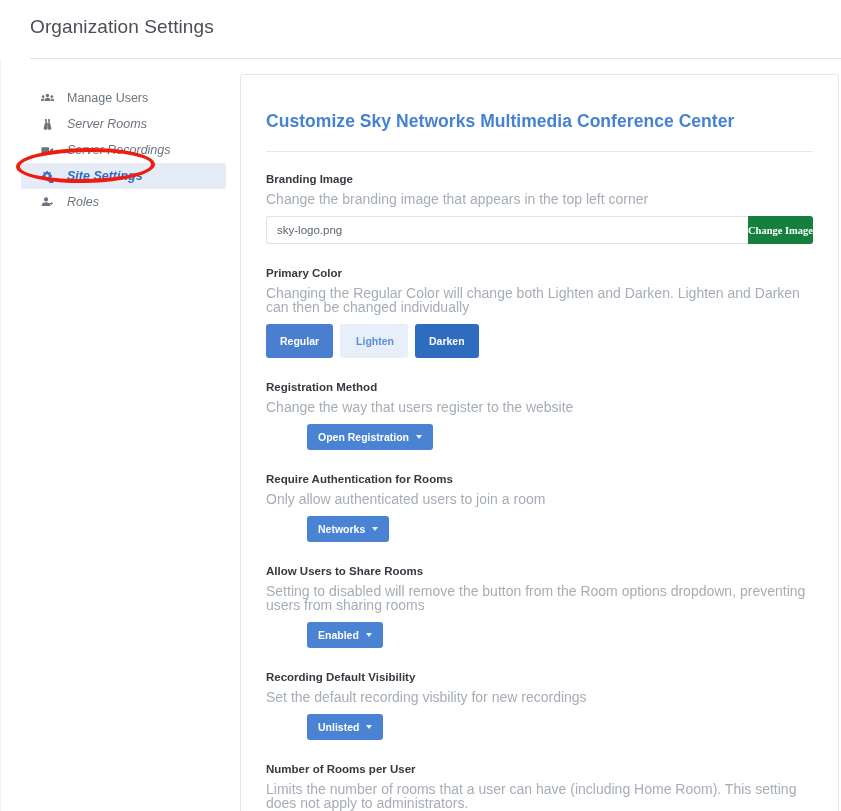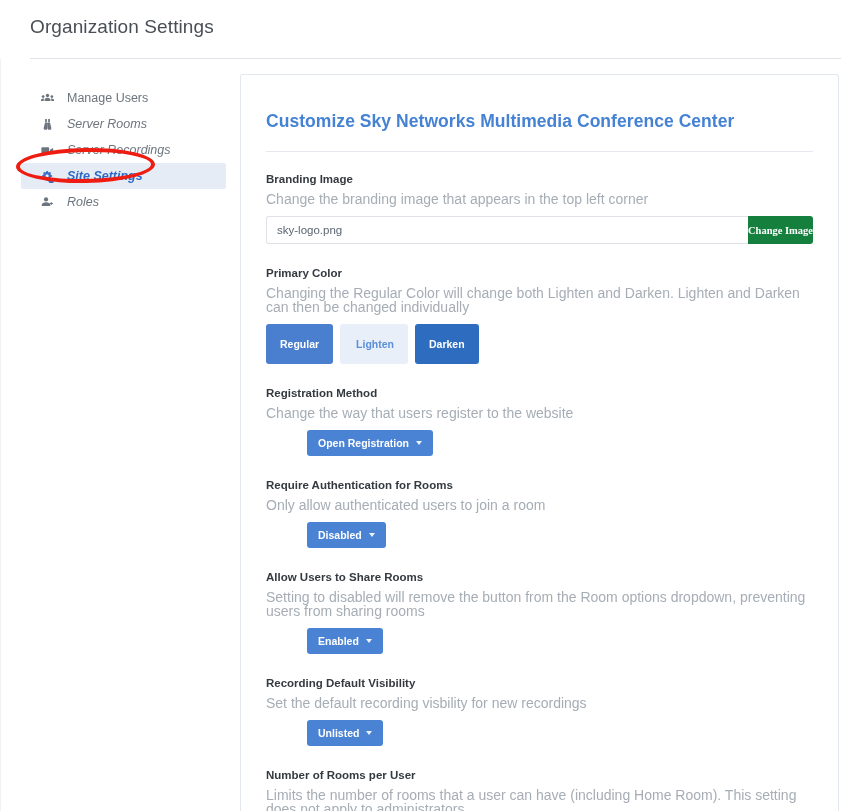--- a/index.html
+++ b/index.html
@@ -167,21 +167,21 @@
   }
 
   
   .btn-row { display: flex; gap: 7px; }
   .btn {
     border: none;
     border-radius: 3px;
     font-size: 10.5px;
     font-weight: 700;
     font-family: "Liberation Sans", sans-serif;
-    height: 40px;
+    height: 34px;
     padding: 0 14px;
     cursor: pointer;
     line-height: 26px;
     white-space: nowrap;
   }
   .btn-regular { background: #4a7fd0; color: #fff; }
   .btn-lighten { background: #e8eff9; color: #5c8fd6; padding-left: 16px; }
   .btn-darken  { background: #2d6cbf; color: #fff; }
 
   .btn-dropdown {
@@ -322,21 +322,21 @@
           <div class="setting-desc">Change the way that users register to the website</div>
           <div class="setting-control"><button class="btn-dropdown">
               <span>Open Registration</span>
               <span class="caret"></span>
             </button></div>
         </div>
         <div class="setting">
           <div class="setting-label">Require Authentication for Rooms</div>
           <div class="setting-desc">Only allow authenticated users to join a room</div>
           <div class="setting-control"><button class="btn-dropdown">
-              <span>Disabled</span>
+              <span>Networks</span>
               <span class="caret"></span>
             </button></div>
         </div>
         <div class="setting">
           <div class="setting-label">Allow Users to Share Rooms</div>
           <div class="setting-desc">Setting to disabled will remove the button from the Room options dropdown, preventing users from sharing rooms</div>
           <div class="setting-control"><button class="btn-dropdown">
               <span>Enabled</span>
               <span class="caret"></span>
             </button></div>

